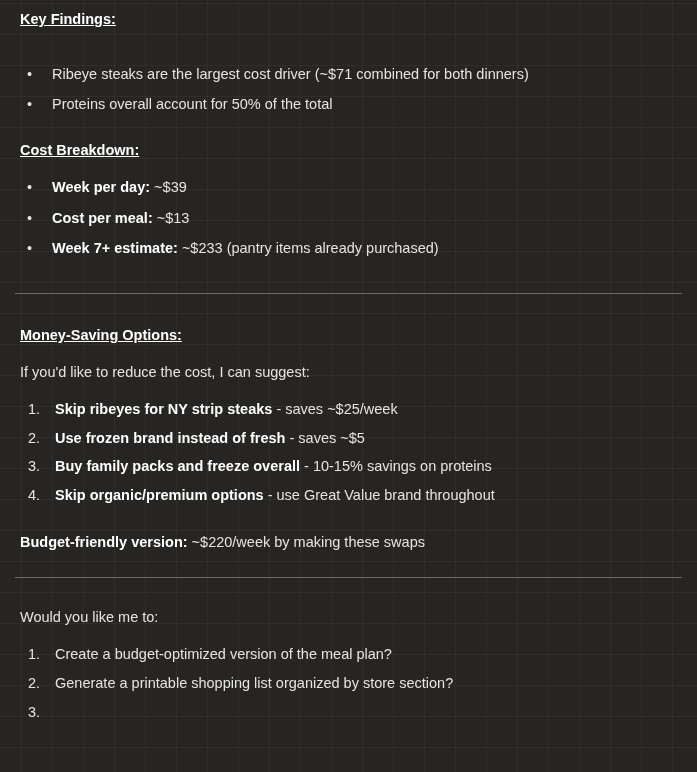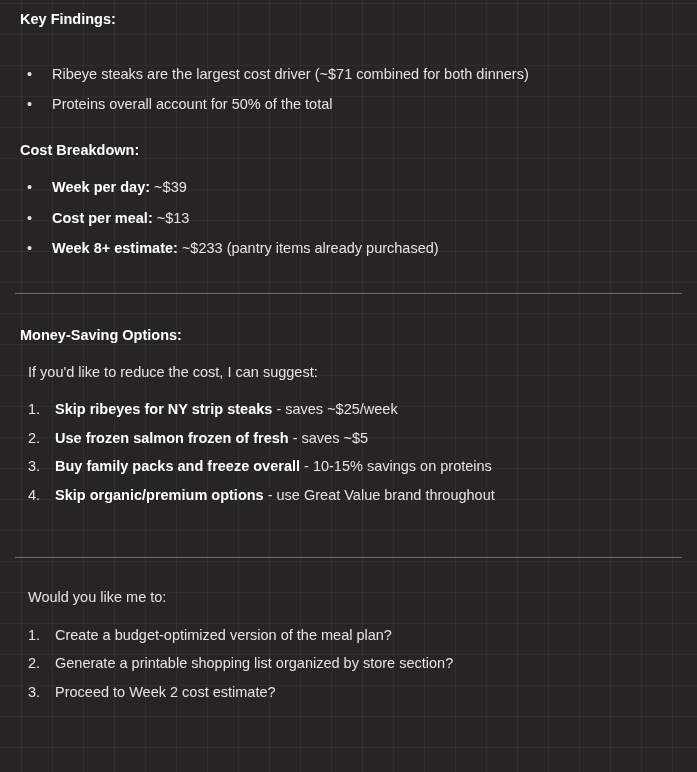--- a/index.html
+++ b/index.html
@@ -34,26 +34,27 @@
     padding: 0;
   }
 
   .h-strong {
     font-weight: bold;
     color: #ffffff;
     font-size: 14.5px;
     line-height: 1.35;
     margin: 0;
     padding-left: 20px;
+    text-decoration: underline;
   }
   .para {
     font-size: 14.5px;
     color: #e6e4e1;
     margin: 0;
-    padding-left: 28px;
+    padding-left: 20px;
     line-height: 1.35;
   }
 
   ul.bullets, ol.numbers {
     margin: 0;
     padding: 0;
     list-style: none;
   }
   ul.bullets > li, ol.numbers > li {
     position: relative;
@@ -139,21 +140,21 @@
       <span class="b">Week per day:</span>
       <span>~$39</span>
     </li>
     <li style="margin-top:11px;">
       <span class="marker">•</span>
       <span class="b">Cost per meal:</span>
       <span>~$13</span>
     </li>
     <li style="margin-top:11px;">
       <span class="marker">•</span>
-      <span class="b">Week 8+ estimate:</span>
+      <span class="b">Week 7+ estimate:</span>
       <span>~$233 (pantry items already purchased)</span>
     </li>
   </ul>
 
   <div class="sp-30" style="height:34px;"></div>
 
   <hr class="rule">
 
   <div class="sp-30" style="height:32px;"></div>
 
@@ -166,37 +167,41 @@
   <div class="sp-18"></div>
 
   <ol class="numbers">
     <li>
       <span class="marker">1.</span>
       <span class="b">Skip ribeyes for NY strip steaks</span>
       <span>- saves ~$25/week</span>
     </li>
     <li style="margin-top:9px;">
       <span class="marker">2.</span>
-      <span class="b">Use frozen salmon frozen of fresh</span>
+      <span class="b">Use frozen brand instead of fresh</span>
       <span>- saves ~$5</span>
     </li>
     <li style="margin-top:9px;">
       <span class="marker">3.</span>
       <span class="b">Buy family packs and freeze overall</span>
       <span>- 10-15% savings on proteins</span>
     </li>
     <li style="margin-top:9px;">
       <span class="marker">4.</span>
       <span class="b">Skip organic/premium options</span>
       <span>- use Great Value brand throughout</span>
     </li>
   </ol>
 
   <div class="sp-26" style="height:28px;"></div>
 
+  <div class="para">
+    <span class="b">Budget-friendly version:</span>
+    <span>~$220/week by making these swaps</span>
+  </div>
 
   <div class="sp-24" style="height:24px;"></div>
 
   <hr class="rule">
 
   <div class="sp-30" style="height:30px;"></div>
 
   <div class="para">Would you like me to:</div>
 
   <div class="sp-18"></div>
@@ -205,17 +210,16 @@
     <li>
       <span class="marker">1.</span>
       <span>Create a budget-optimized version of the meal plan?</span>
     </li>
     <li style="margin-top:9px;">
       <span class="marker">2.</span>
       <span>Generate a printable shopping list organized by store section?</span>
     </li>
     <li style="margin-top:9px;">
       <span class="marker">3.</span>
-      <span>Proceed to Week 2 cost estimate?</span>
     </li>
   </ol>
 
 </div>
 
 </body></html>

